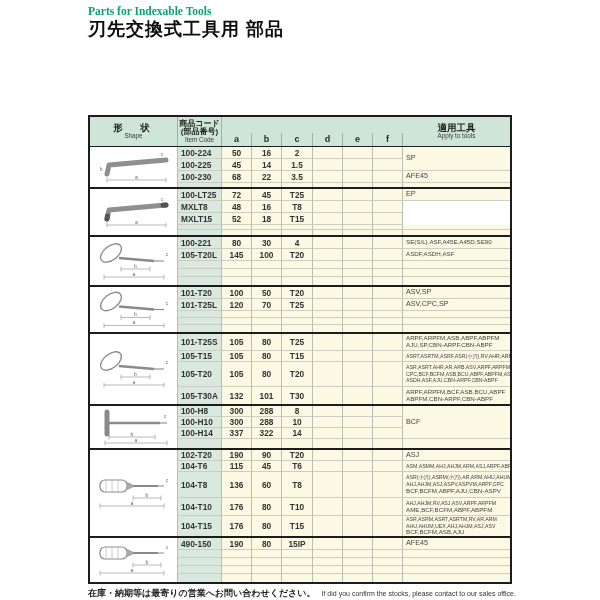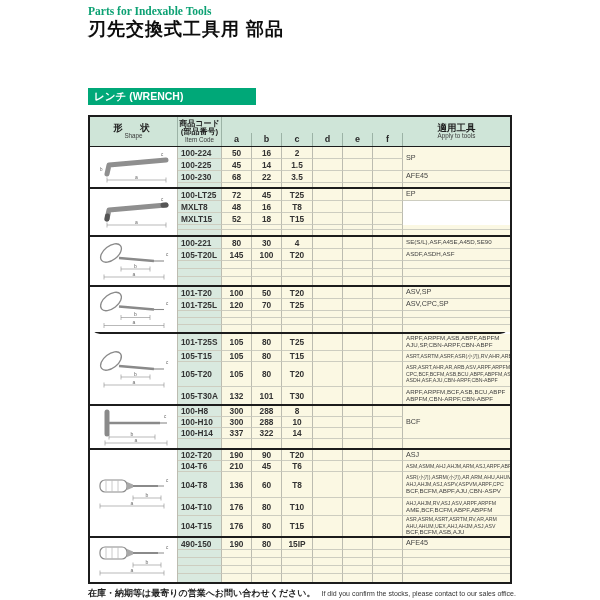--- a/index.html
+++ b/index.html
@@ -36,21 +36,20 @@
            align-items:flex-start;justify-content:center;line-height:6.9px;border-right:none;white-space:nowrap;}
   .footer{position:absolute;left:88px;top:587px;font-size:9px;font-weight:bold;color:#1e1e1e;white-space:nowrap;}
   .footer .fen{font-size:7px;font-weight:normal;color:#333;margin-left:6px;}
 </style>
 </head>
 <body>
 
 <div class="page">
   <div class="eyebrow">Parts for Indexable Tools</div>
   <div class="title">刃先交換式工具用 部品</div>
-  <div class="secbar">レンチ (WRENCH)</div>
 
   <div class="tablewrap">
     <div class="thead">
       <div class="hcell h-shape">
         <span class="jp sp">形　状</span>
         <span class="en">Shape</span>
       </div>
       <div class="hcell h-code">
         <span class="jp">商品コード</span>
         <span class="jp">(部品番号)</span>
@@ -225,21 +224,21 @@
           <div class="cell c-tools" style="grid-row: 4 / span 1;"></div>
           <div class="cell c-code last" style="grid-row: 5;"></div>
           <div class="cell c-num last" style="grid-row: 5;"></div>
           <div class="cell c-num last" style="grid-row: 5;"></div>
           <div class="cell c-num last" style="grid-row: 5;"></div>
           <div class="cell c-num last" style="grid-row: 5;"></div>
           <div class="cell c-num last" style="grid-row: 5;"></div>
           <div class="cell c-num last" style="grid-row: 5;"></div>
           <div class="cell c-tools last" style="grid-row: 5 / span 1;"></div>
         </div>
-        <div class="group" style="grid-template-rows: 12px 12px 7px 7px 7px; border-radius: 10px;">
+        <div class="group" style="grid-template-rows: 12px 12px 7px 7px 7px;">
           <div class="cell c-shape" style="grid-row: 1 / span 5;">
             <svg width="84" height="41" viewBox="0 0 84 41" font-family="Liberation Sans,sans-serif">
               <ellipse cx="19" cy="12.5" rx="12" ry="7" transform="rotate(-38 19 12.5)" fill="none" stroke="#8a8a8a" stroke-width="1.3"></ellipse>
       <line x1="27" y1="17.5" x2="62" y2="20.5" stroke="#8a8a8a" stroke-width="2.6"></line>
       <line x1="62" y1="20.5" x2="72" y2="20.5" stroke="#8a8a8a" stroke-width="1.1"></line>
       <text x="74" y="15.5" font-size="4.5" fill="#666">c</text>
               <line x1="29" y1="28.5" x2="58" y2="28.5" stroke="#8a8a8a" stroke-width="0.6"></line>
               <line x1="29" y1="26" x2="29" y2="31" stroke="#8a8a8a" stroke-width="0.6"></line>
               <line x1="58" y1="26" x2="58" y2="31" stroke="#8a8a8a" stroke-width="0.6"></line>
               <text x="43.5" y="27" font-size="5" fill="#666" text-anchor="middle">b</text>
@@ -431,21 +430,21 @@
           <div class="cell c-num" style="grid-row: 1;">190</div>
           <div class="cell c-num" style="grid-row: 1;">90</div>
           <div class="cell c-num" style="grid-row: 1;">T20</div>
           <div class="cell c-num" style="grid-row: 1;"></div>
           <div class="cell c-num" style="grid-row: 1;"></div>
           <div class="cell c-num" style="grid-row: 1;"></div>
           <div class="cell c-tools" style="grid-row: 1 / span 1;">
             <span style="font-size: 7.2px;">ASJ</span>
           </div>
           <div class="cell c-code" style="grid-row: 2;">104-T6</div>
-          <div class="cell c-num" style="grid-row: 2;">210</div>
+          <div class="cell c-num" style="grid-row: 2;">115</div>
           <div class="cell c-num" style="grid-row: 2;">45</div>
           <div class="cell c-num" style="grid-row: 2;">T6</div>
           <div class="cell c-num" style="grid-row: 2;"></div>
           <div class="cell c-num" style="grid-row: 2;"></div>
           <div class="cell c-num" style="grid-row: 2;"></div>
           <div class="cell c-tools" style="grid-row: 2 / span 1;">
             <span style="font-size: 5.2px;">ASM,ASMM,AHJ,AHJM,ARM,ASJ,ARPF,ABPF</span>
           </div>
           <div class="cell c-code" style="grid-row: 3;">104-T8</div>
           <div class="cell c-num" style="grid-row: 3;">136</div>

